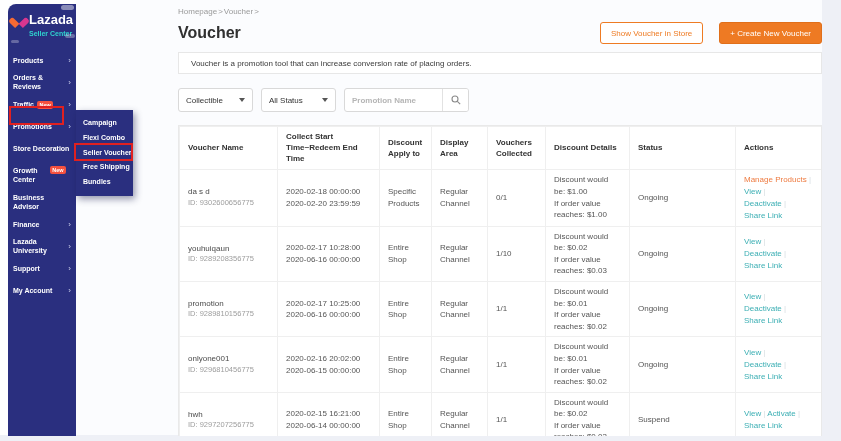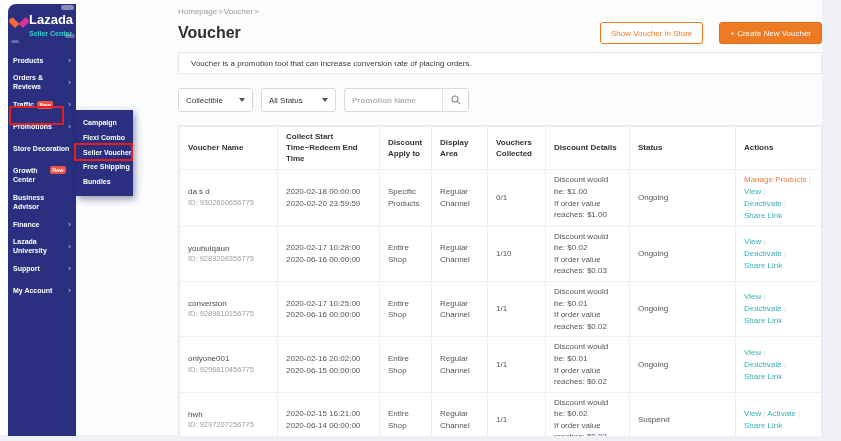--- a/index.html
+++ b/index.html
@@ -281,21 +281,21 @@
           </td>
           <td class="status-cell">Ongoing</td>
           <td>
             <span class="act">View</span>
             <span class="act">Deactivate</span>
             <span class="act">Share Link</span>
           </td>
         </tr>
         <tr>
           <td>
-            <div class="vname">conversion</div>
+            <div class="vname">promotion</div>
             <div class="vid">ID: 9289810156775</div>
           </td>
           <td>
             <div>2020-02-17 10:25:00</div>
             <div>2020-06-16 00:00:00</div>
           </td>
           <td>Entire Shop</td>
           <td>Regular Channel</td>
           <td>1/1</td>
           <td>

